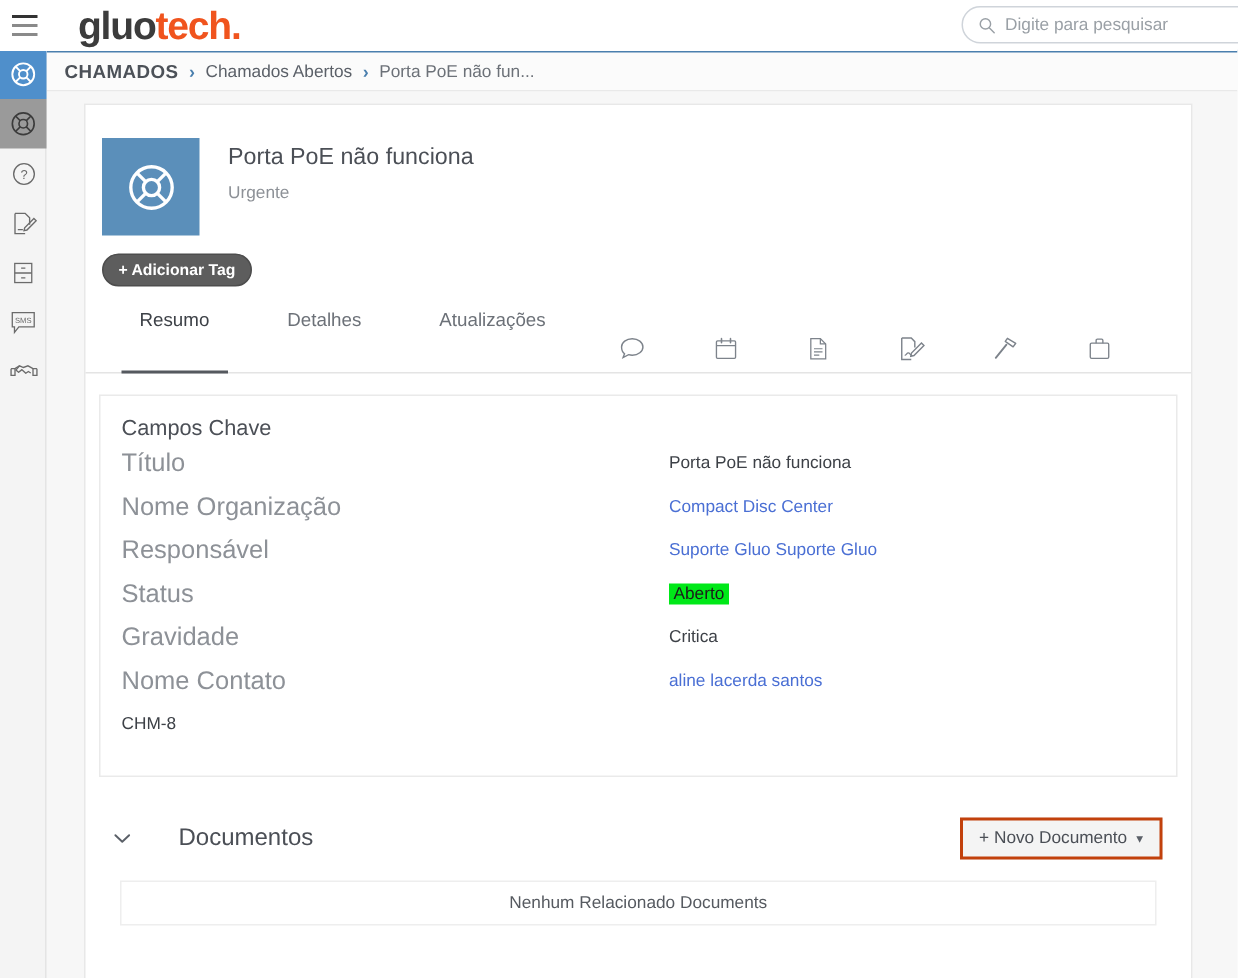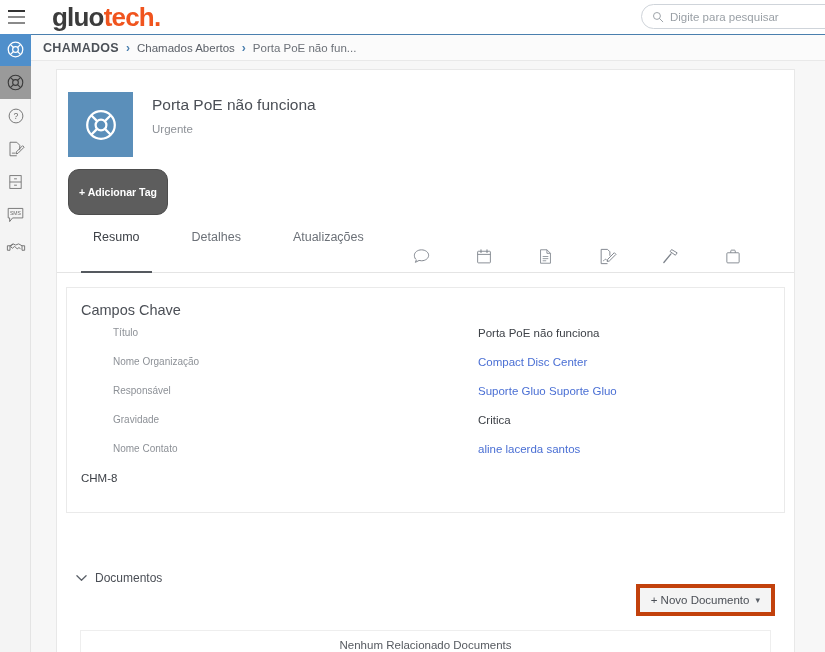--- a/index.html
+++ b/index.html
@@ -128,21 +128,21 @@
     font-size: 15.5px; color: #4b4f56; font-weight: normal; line-height: 1.2;
   }
   .ticket-sub {
     font-size: 11.5px; color: #8d9197; margin-top: 8px;
   }
   .tag-row { padding: 12px 0 0 11px; }
   .tag-btn {
     display: inline-flex; align-items: center; gap: 3px;
     background: #5d5d5d; color: #ffffff;
     font-size: 10.5px; font-weight: bold;
-    border-radius: 11px; padding: 16px 10px;
+    border-radius: 11px; padding: 4px 10px;
     border: 1px solid #4d4d4d;
     cursor: pointer;
   }
 
   
   .tabs {
     display: flex; 
     border-bottom: 1px solid #e4e4e4;
     margin-top: 16px;
     height: 42px;
@@ -176,21 +176,21 @@
   }
   .panel-title {
     font-size: 14.5px; color: #4b4f56; font-weight: normal;
   }
   .field-row {
     display: flex; align-items: center;
     min-height: 29px;
   }
   .field-label {
     width: 365px;
-    font-size: 10px; color: #8d9197; margin-left: 32px;
+    font-size: 17px; color: #8d9197;
   }
   .field-value {
     font-size: 11.5px; color: #3d4147;
   }
   .field-value.link { color: #4a6fd4; cursor: pointer; }
   .field-value.badge {
     background: #00e818; color: #1b1b1b;
     padding: 1px 3px;
   }
 
@@ -198,26 +198,26 @@
   .docs {
     margin: 17px 9px 0 9px;
     background: #fff;
     padding: 4px 4px 18px 4px;
   }
   .docs-head {
     display: flex; align-items: center; justify-content: space-between;
     padding: 6px 6px 0 6px;
   }
   .docs-title-wrap { display: flex; align-items: center; gap: 8px; cursor: pointer; }
-  .docs-title { font-size: 12px; color: #4b4f56; }
+  .docs-title { font-size: 16px; color: #4b4f56; margin-left: 24px; }
   .new-doc-btn {
     display: inline-flex; align-items: center; gap: 6px;
-    border: 4px solid #c2410c; background: #f4f4f4;
+    border: 2px solid #c2410c; background: #f4f4f4;
     color: #4b4f56; font-size: 11.5px;
-    padding: 6px 11px; cursor: pointer; margin-top: 44px;
+    padding: 6px 11px; cursor: pointer;
   }
   .empty-box {
     margin: 14px 10px 0 10px;
     border: 1px solid #eeeeee;
     background: #fff;
     height: 30px;
     display: flex; align-items: center; justify-content: center;
     font-size: 11.5px; color: #565a60;
   }
 </style>
@@ -397,20 +397,24 @@
           <div class="field-label">Título</div>
           <div class="field-value">Porta PoE não funciona</div>
         </div>
         <div class="field-row">
           <div class="field-label">Nome Organização</div>
           <div class="field-value link">Compact Disc Center</div>
         </div>
         <div class="field-row">
           <div class="field-label">Responsável</div>
           <div class="field-value link">Suporte Gluo Suporte Gluo</div>
+        </div>
+        <div class="field-row">
+          <div class="field-label">Status</div>
+          <div class="field-value badge">Aberto</div>
         </div>
         <div class="field-row">
           <div class="field-label">Gravidade</div>
           <div class="field-value">Critica</div>
         </div>
         <div class="field-row">
           <div class="field-label">Nome Contato</div>
           <div class="field-value link">aline lacerda santos</div>
         </div>
         <div class="field-row">

